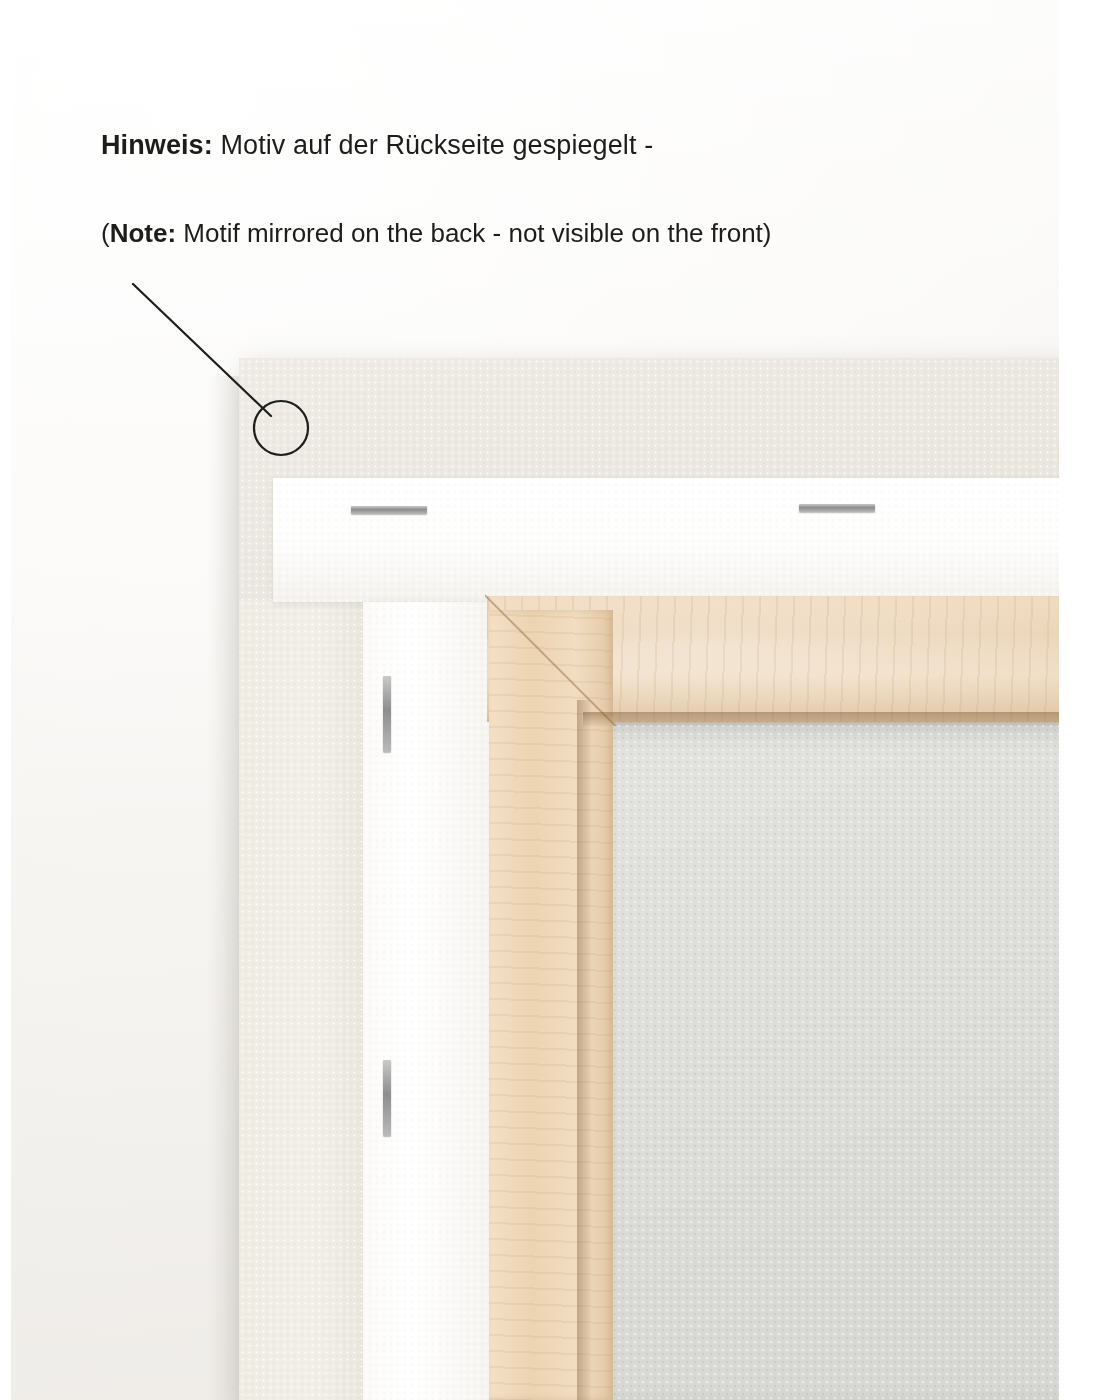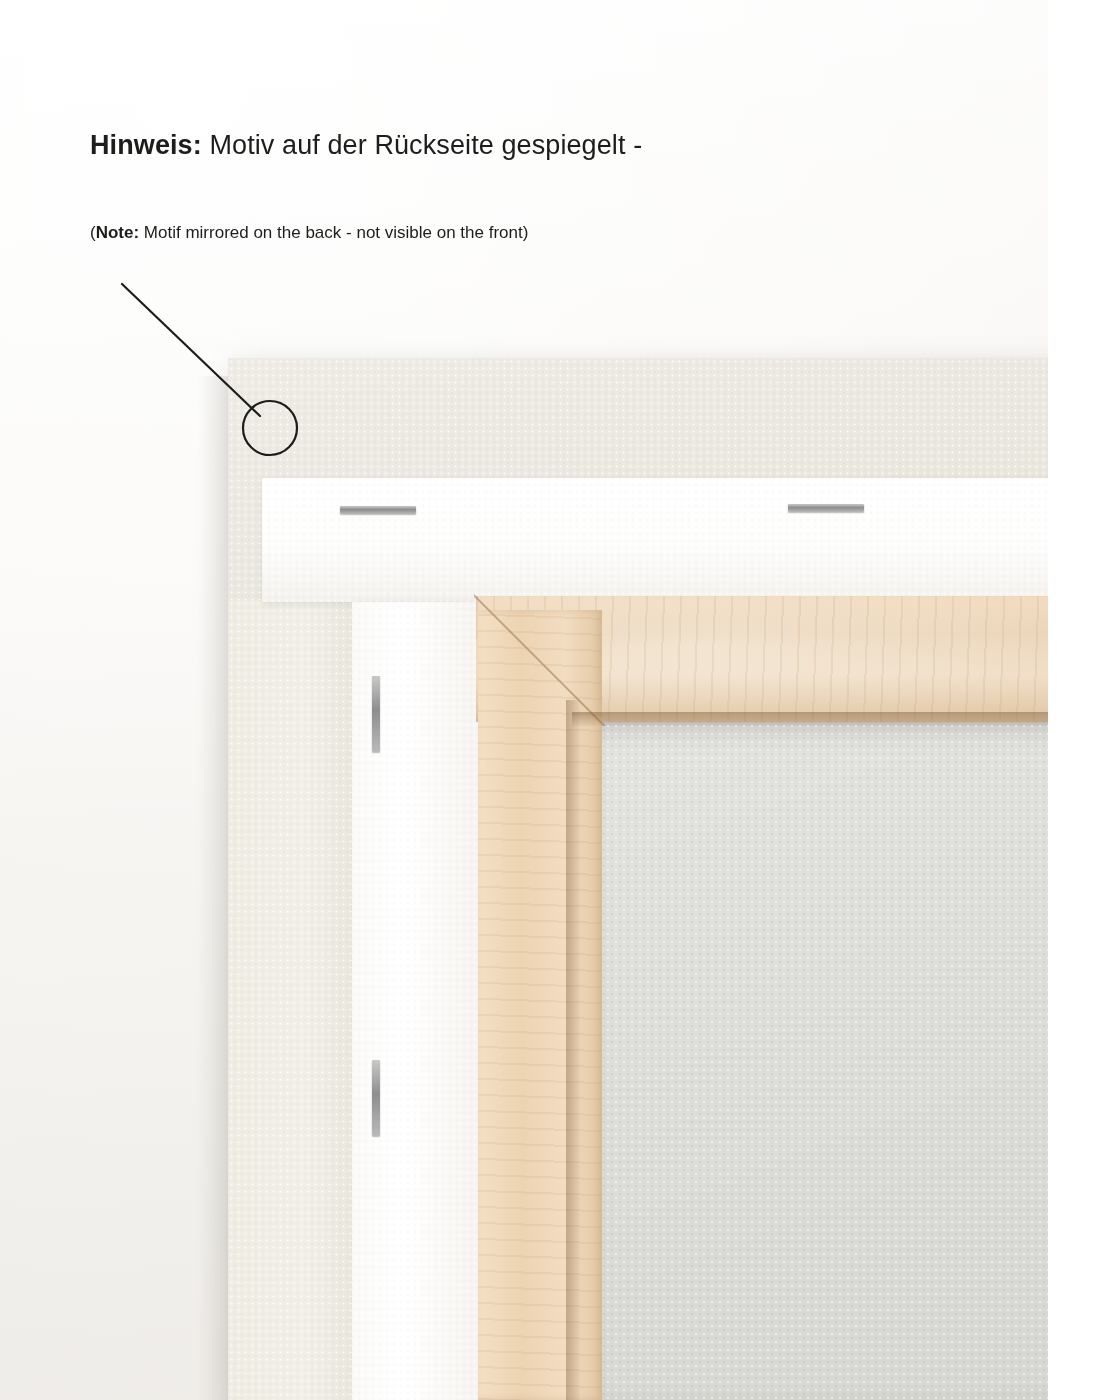--- a/index.html
+++ b/index.html
@@ -9,20 +9,21 @@
   }
   body {
     font-family: "Liberation Sans", sans-serif;
   }
   .stage {
     position: relative;
     width: 1048px;
     height: 1400px;
     overflow: hidden;
     background: #f7f6f4;
+    margin-left: 11px;
   }
 
   
   .wall {
     position: absolute;
     inset: 0;
     background:
       radial-gradient(120% 90% at 18% 6%, #ffffff 0%, #fbfaf8 42%, #f3f1ee 100%);
   }
   .wall-shade {
@@ -43,21 +44,21 @@
     font-size: 27px;
     line-height: 38px;
     letter-spacing: 0.1px;
     white-space: nowrap;
   }
   .ann-line .strong {
     font-weight: 700;
   }
   .ann-note {
     margin-top: 54px;
-    font-size: 17px;
+    font-size: 26px;
     line-height: 30px;
     white-space: nowrap;
   }
   .ann-note .strong {
     font-weight: 700;
   }
 
   
   .leader {
     position: absolute;

